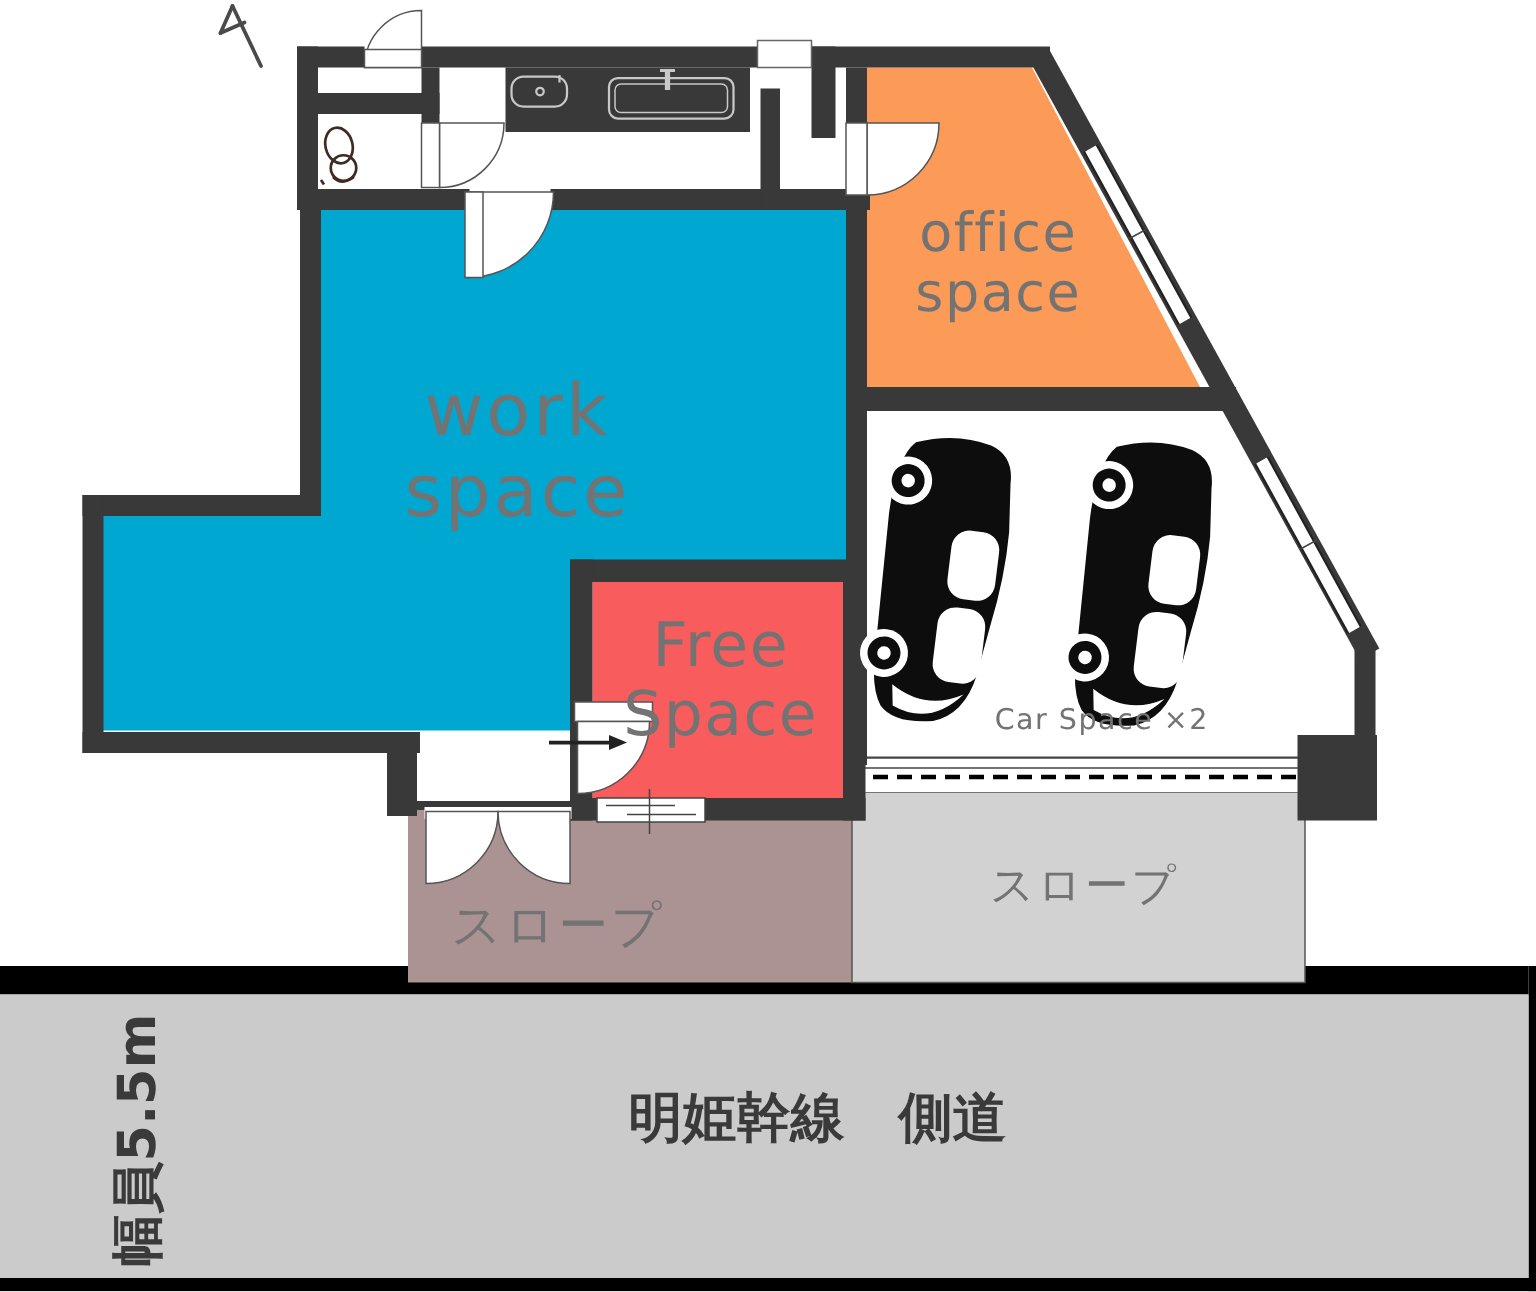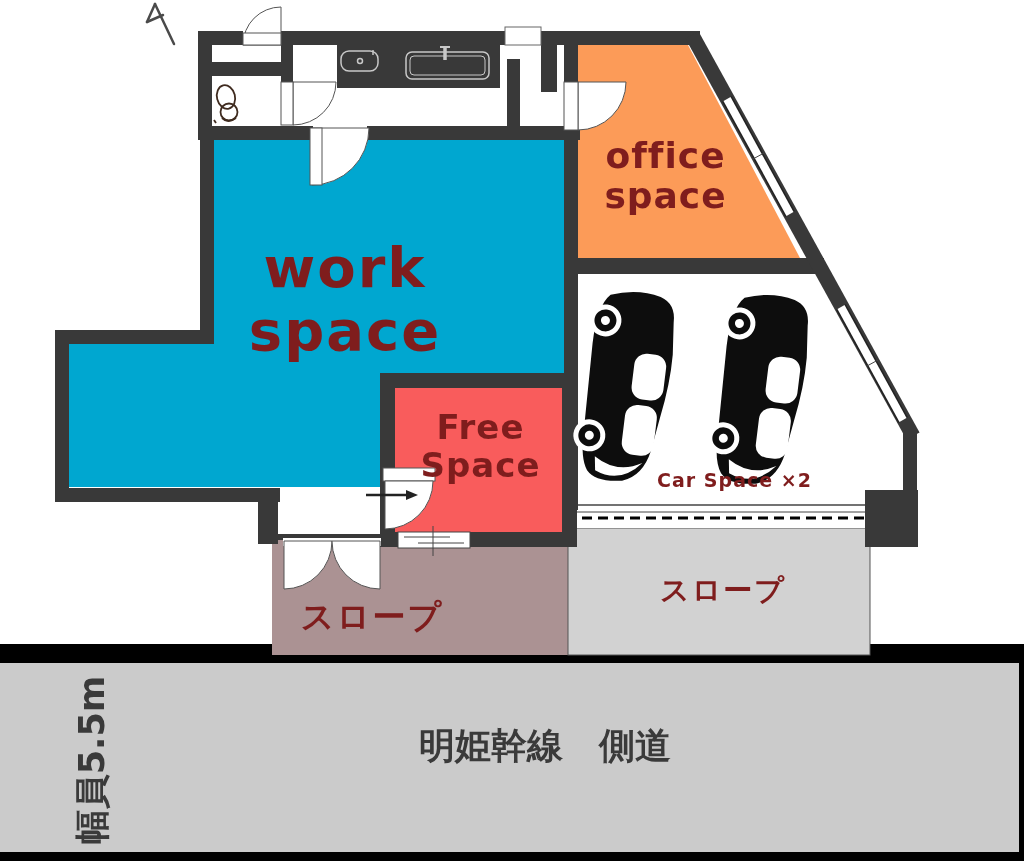--- a/index.html
+++ b/index.html
@@ -1,23 +1,23 @@
 <!DOCTYPE html>
 <html><head>
 <meta charset="utf-8">
 <style>
   html,body{margin:0;padding:0;background:#ffffff;}
   #plan{position:relative;width:1024px;height:861px;background:#fff;overflow:hidden;
         font-family:"DejaVu Sans",sans-serif;}
   #plan svg{position:absolute;left:0;top:0;}
-  .lbl{position:absolute;color:#7f1d1d;text-align:center;line-height:1.12;
-       font-family:"DejaVu Sans",sans-serif;font-weight:700;pointer-events:none;}
-  .lbl-work{left:200px;top:237px;width:290px;font-size:56px;letter-spacing:2px;}
+  .lbl{position:absolute;color:#737373;text-align:center;line-height:1.12;
+       font-family:"DejaVu Sans",sans-serif;font-weight:400;pointer-events:none;}
+  .lbl-work{left:200px;top:248px;width:290px;font-size:48px;letter-spacing:2px;}
   .lbl-office{left:578px;top:136px;width:175px;font-size:36px;letter-spacing:1px;}
-  .lbl-free{left:403px;top:408px;width:155px;font-size:34px;letter-spacing:1px;}
+  .lbl-free{left:403px;top:408px;width:155px;font-size:41px;letter-spacing:1px;}
   .lbl-carspace{left:612px;top:470px;width:245px;font-size:19px;letter-spacing:1px;}
   .lbl-approach{left:282px;top:599px;width:180px;font-size:33px;letter-spacing:2px;}
   .lbl-slope{left:648px;top:574px;width:150px;font-size:29px;letter-spacing:2px;text-align:center;}
   .lbl-road{left:275px;top:726px;width:540px;font-size:36px;color:#3a3a3a;font-weight:600;}
   .lbl-width{left:0px;top:738px;width:190px;height:44px;font-size:35px;color:#3a3a3a;
              font-weight:600;transform:rotate(-90deg);transform-origin:center;}
 </style>
 </head>
 <body>
 

